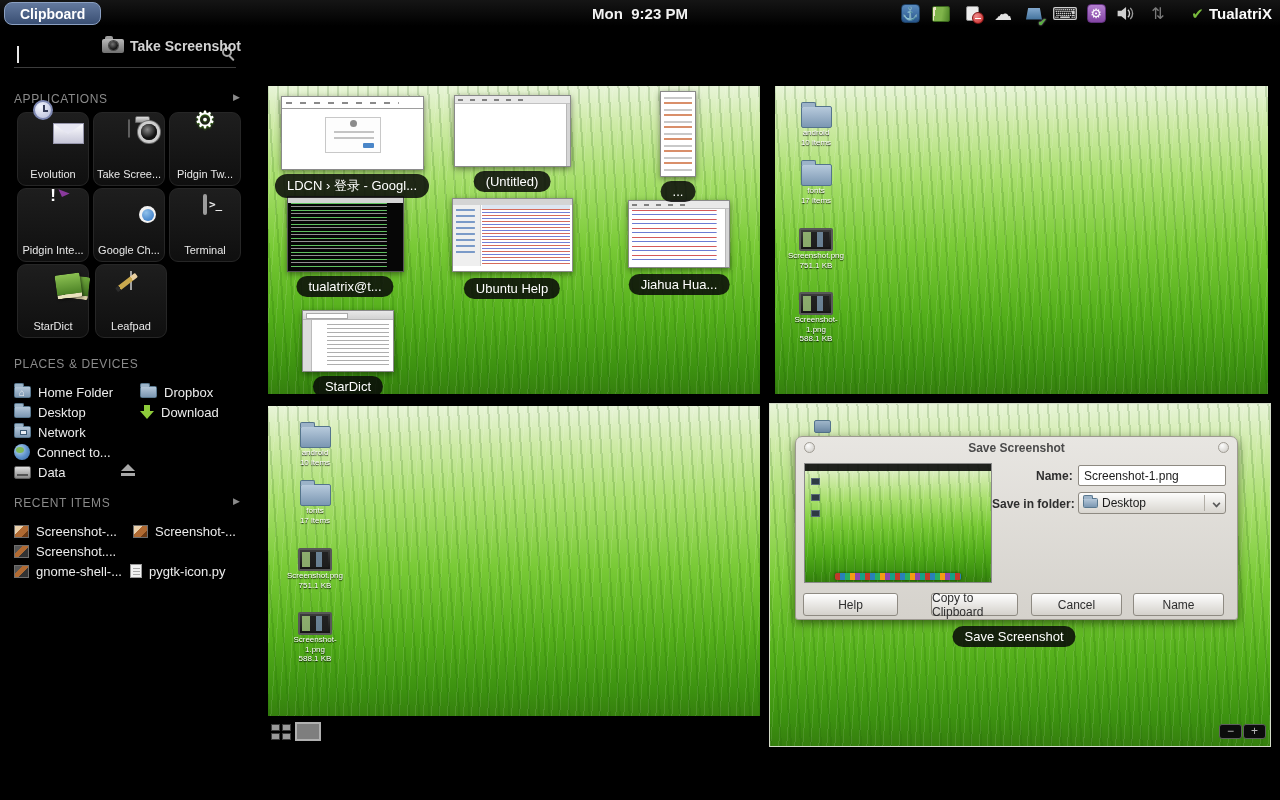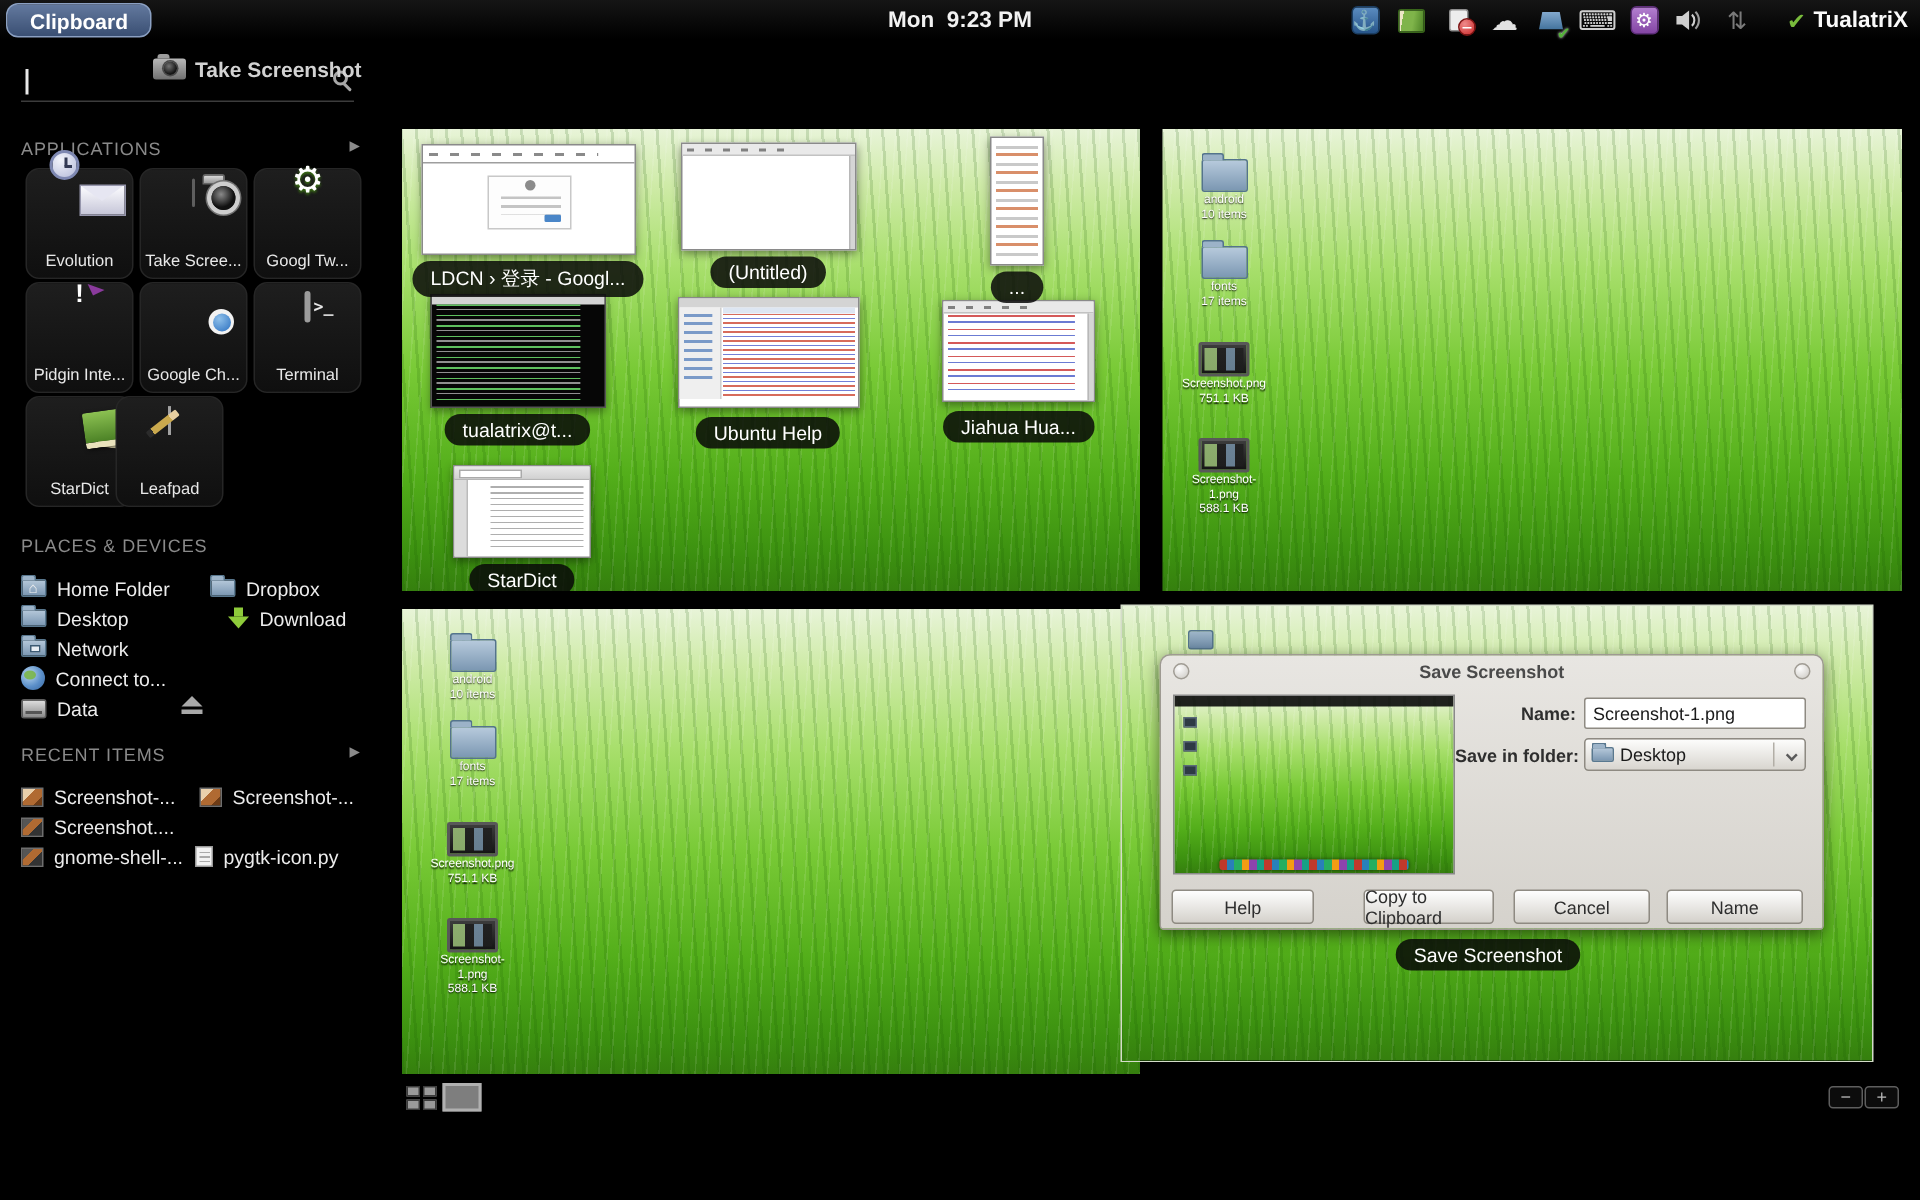--- a/index.html
+++ b/index.html
@@ -300,62 +300,62 @@
     <span class="ev-icon"><span class="ev-env"></span><span class="ev-clock"></span></span>
   </span>
   <span class="tlabel">Evolution</span>
 </div>
 <div class="tile" style="left:93px; top:112px">
   <span class="ticon"><span class="cam-big"></span></span>
   <span class="tlabel">Take Scree...</span>
 </div>
 <div class="tile" style="left:169px; top:112px">
   <span class="ticon"><span class="ut-icon"></span></span>
-  <span class="tlabel">Googl Tw...</span>
+  <span class="tlabel">Pidgin Tw...</span>
 </div>
 <div class="tile" style="left:17px; top:188px">
   <span class="ticon"><span class="pg-icon"></span></span>
   <span class="tlabel">Pidgin Inte...</span>
 </div>
 <div class="tile" style="left:93px; top:188px">
   <span class="ticon"><span class="cr-icon"></span></span>
   <span class="tlabel">Google Ch...</span>
 </div>
 <div class="tile" style="left:169px; top:188px">
   <span class="ticon"><span class="tm-icon"></span></span>
   <span class="tlabel">Terminal</span>
 </div>
 <div class="tile" style="left:17px; top:264px">
   <span class="ticon">
     <span class="sd-icon"><span class="sd-b2"></span><span class="sd-b1"></span></span>
   </span>
   <span class="tlabel">StarDict</span>
 </div>
-<div class="tile" style="left:77px; top:264px">
+<div class="tile" style="left:95px; top:264px">
   <span class="ticon"><span class="lp-icon"></span></span>
   <span class="tlabel">Leafpad</span>
 </div>
 
 <div class="side-header" style="top:357px">PLACES &amp; DEVICES</div>
 
 <div class="place-row" style="left:14px; top:382px">
   <span class="folder-sm">
       <span class="home-glyph">⌂</span>
     </span>
   <span>Home Folder</span>
 </div>
 <div class="place-row" style="left:140px; top:382px">
   <span class="folder-sm"></span>
   <span>Dropbox</span>
 </div>
 <div class="place-row" style="left:14px; top:402px">
   <span class="folder-sm"></span>
   <span>Desktop</span>
 </div>
-<div class="place-row" style="left:152px; top:402px">
+<div class="place-row" style="left:140px; top:402px">
   <span class="dl-arrow"></span>
   <span>Download</span>
 </div>
 <div class="place-row" style="left:14px; top:422px">
   <span class="folder-sm">
       <span class="net-inner"></span>
     </span>
   <span>Network</span>
 </div>
 <div class="place-row" style="left:14px; top:442px">
@@ -481,21 +481,21 @@
     <div class="di-label">Screenshot.png</div>
     <div class="di-sub">751.1 KB</div>
   </div>
   <div class="desk-icon" style="left:18px; top:206px">
     <div class="di-shot"></div>
     <div class="di-label">Screenshot-1.png</div>
     <div class="di-sub">588.1 KB</div>
   </div>
 </div>
 
-<div class="ws grass ws-active" style="left:748px; top:404px; width:500px; height:303px">
+<div class="ws grass ws-active" style="left:770px; top:404px; width:500px; height:342px">
   <div style="position:absolute; left:44px; top:16px; width:17px; height:13px; border-radius:2px;
        background:linear-gradient(#9fb6c9,#6d8aa5); border:1px solid #54748c"></div>
 
   <div class="dialog">
     <span class="dlg-circle" style="left:8px"></span>
     <span class="dlg-circle" style="right:8px"></span>
     <div class="dlg-title">Save Screenshot</div>
 
     <div class="dlg-preview grass">
       <div class="mini-topbar"></div>

